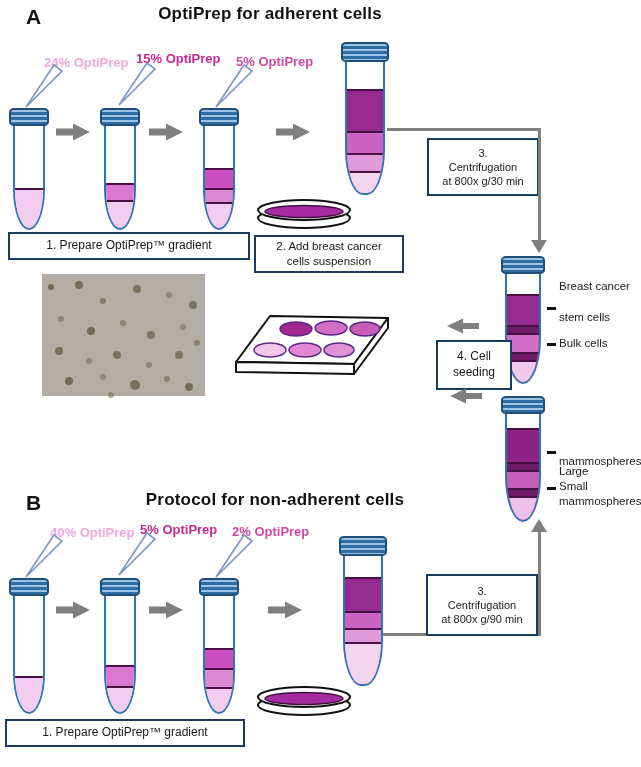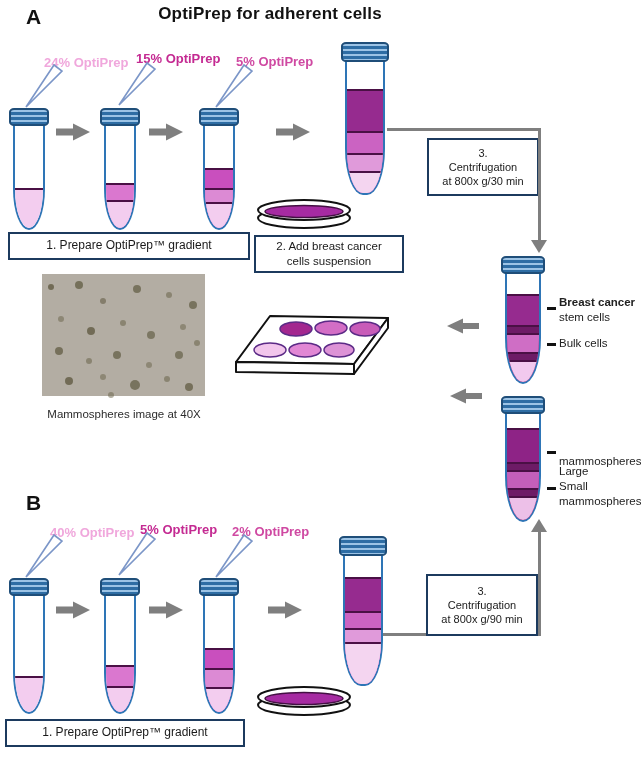--- a/index.html
+++ b/index.html
@@ -147,25 +147,29 @@
       <div class="fill" style="top:28px;background:#962b8f;"></div>
       <div class="fill" style="top:59px;background:#6d1b66;"></div>
       <div class="fill" style="top:67px;background:#cf6ec5;"></div>
       <div class="fill" style="top:86px;background:#6d1b66;"></div>
       <div class="fill" style="top:94px;background:#f2c9ee;"></div>
     </div>
     <div class="cap"></div>
   </div>
   <div class="tick" style="left:547px;top:307px;"></div>
   <div class="tick" style="left:547px;top:343px;"></div>
-  <div class="frac-label" style="left:559px;top:296px;font-weight:bold;">Breast cancer</div>
+  <div class="frac-label" style="left:559px;top:280px;">Breast cancer</div>
   <div class="frac-label" style="left:559px;top:311px;">stem cells</div>
   <div class="frac-label" style="left:559px;top:337px;">Bulk cells</div>
 
   <div class="arr l" style="left:447px;top:317px;width:32px;height:18px;"></div>
+  <div class="pbox" style="left:436px;top:340px;width:72px;height:46px;font-size:12px;">
+    <span>4. Cell</span>
+    <span>seeding</span>
+  </div>
   <div class="arr l" style="left:450px;top:387px;width:32px;height:18px;"></div>
 
   <svg class="abs" style="left:234px;top:312px;" width="158" height="74" viewBox="0 0 158 74">
     <polygon points="36,4 154,6 120,52 2,50" fill="#fff" stroke="#111" stroke-width="2" stroke-linejoin="round"></polygon>
     <polygon points="2,50 120,52 120,62 2,60" fill="#fff" stroke="#111" stroke-width="2" stroke-linejoin="round"></polygon>
     <polygon points="120,52 154,6 154,16 120,62" fill="#fff" stroke="#111" stroke-width="2" stroke-linejoin="round"></polygon>
     <ellipse cx="62" cy="17" rx="16" ry="7" fill="#a3278f" stroke="#5b2a86" stroke-width="1.5"></ellipse>
     <ellipse cx="97" cy="16" rx="16" ry="7" fill="#d36ec5" stroke="#5b2a86" stroke-width="1.5"></ellipse>
     <ellipse cx="131" cy="17" rx="15" ry="7" fill="#c85cb8" stroke="#5b2a86" stroke-width="1.5"></ellipse>
     <ellipse cx="36" cy="38" rx="16" ry="7" fill="#f2c6ec" stroke="#5b2a86" stroke-width="1.5"></ellipse>
@@ -191,24 +195,24 @@
   <div class="frac-label" style="left:559px;top:495px;">mammospheres</div>
 
   <div class="head-u" style="left:531px;top:519px;"></div>
   <div class="line" style="left:538px;top:531px;width:3px;height:104px;"></div>
   <div class="line" style="left:383px;top:633px;width:158px;height:3px;"></div>
 
   <div class="micro">
       <div class="spot"></div>
     </div>
   <div class="micro-cap">
-    <div>Mammospheres  image at 40X</div>
   </div>
 
   <div class="abs sec-label" style="left:26px;top:491px;">B</div>
+  <div class="abs sec-title" style="left:85px;top:490px;width:380px;">Protocol for non-adherent cells</div>
 
   <div class="abs reagent pinklight" style="left:50px;top:525px;">40% OptiPrep</div>
   <div class="abs reagent mag" style="left:140px;top:522px;">5% OptiPrep</div>
   <div class="abs reagent mag2" style="left:232px;top:524px;">2% OptiPrep</div>
 
   <svg class="abs" style="left:24px;top:532px;" width="46" height="46" viewBox="0 0 46 46">
       <polygon points="2,45 30,3 38,9" fill="#fff" stroke="#7b96c8" stroke-width="1.6"></polygon>
     </svg>
   <svg class="abs" style="left:117px;top:530px;" width="46" height="46" viewBox="0 0 46 46">
       <polygon points="2,45 30,3 38,9" fill="#fff" stroke="#7b96c8" stroke-width="1.6"></polygon>

